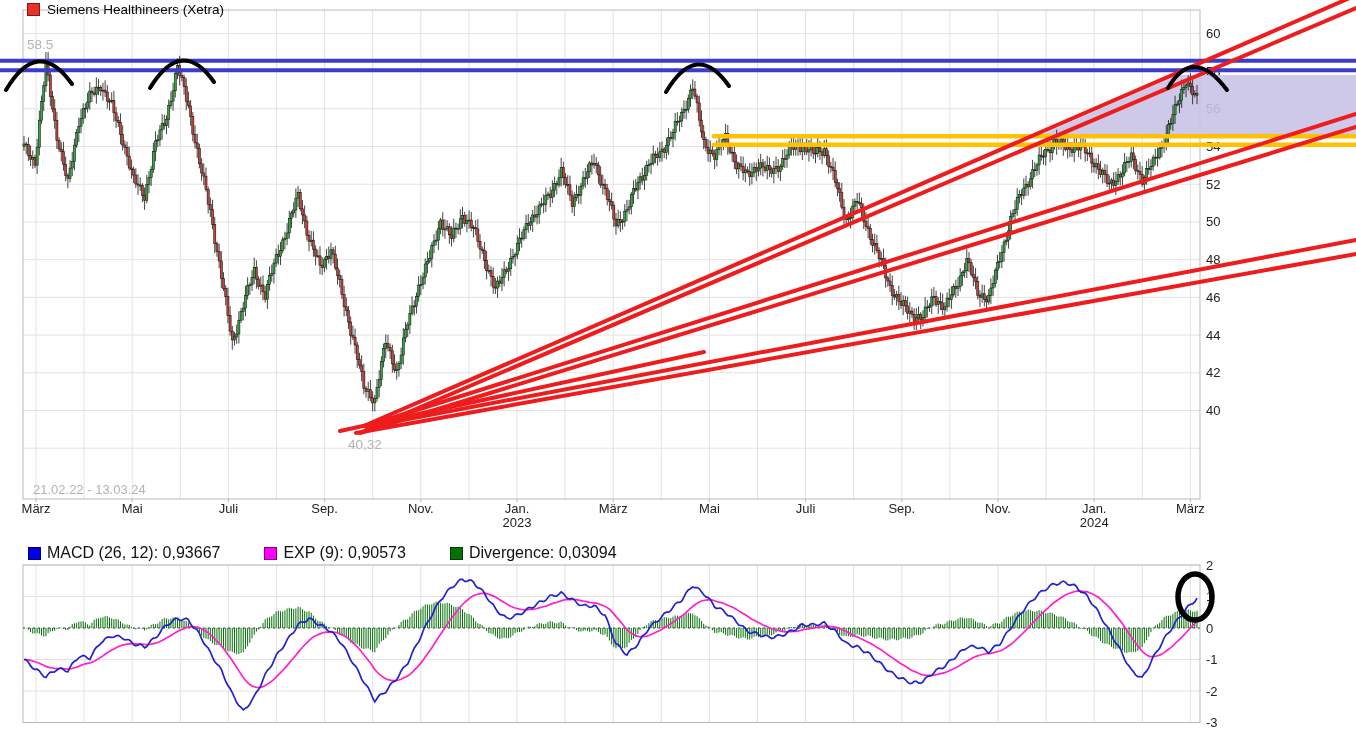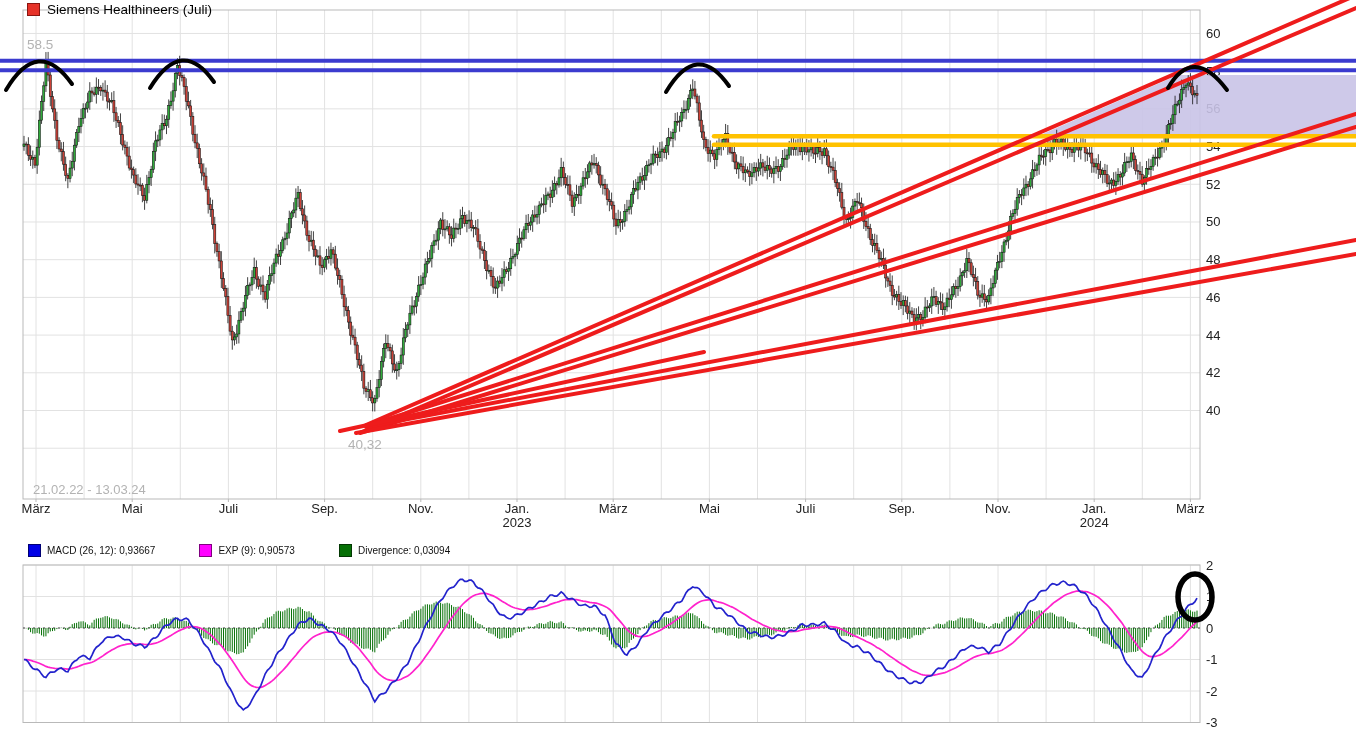--- a/index.html
+++ b/index.html
@@ -1,31 +1,31 @@
 <!DOCTYPE html>
 <html><head>
 <meta charset="utf-8">
 <style>
   html,body{margin:0;padding:0;background:#fff;}
   body{width:1356px;height:750px;overflow:hidden;font-family:"Liberation Sans",sans-serif;}
   .stage{position:relative;width:1356px;height:750px;background:#fff;}
   #chart-svg{position:absolute;left:0;top:0;}
   .title-bar{position:absolute;left:27px;top:2px;display:flex;align-items:center;gap:7px;font-size:13.5px;color:#000;z-index:5;}
   .title-swatch{width:11px;height:11px;background:#e63228;border:1px solid #8a1510;display:inline-block;}
-  .legend-bar{position:absolute;left:28px;top:544px;display:flex;align-items:center;font-size:10px;color:#111;z-index:5;}
+  .legend-bar{position:absolute;left:28px;top:544px;display:flex;align-items:center;font-size:16px;color:#111;z-index:5;}
   .legend-item{display:flex;align-items:center;gap:6px;margin-right:44px;}
   .sw{width:11px;height:11px;display:inline-block;border:1px solid rgba(0,0,0,.5);}
 </style>
 </head>
 <body>
 
 <div class="stage">
   <div class="title-bar">
     <span class="title-swatch"></span>
-    <span>Siemens Healthineers (Juli)</span>
+    <span>Siemens Healthineers (Xetra)</span>
   </div>
 
   <div class="legend-bar">
     <span class="legend-item">
       <span class="sw" style="background: rgb(0, 0, 230);"></span>
       <span>MACD (26, 12): 0,93667</span>
     </span>
     <span class="legend-item">
       <span class="sw" style="background: rgb(255, 0, 255);"></span>
       <span>EXP (9): 0,90573</span>

